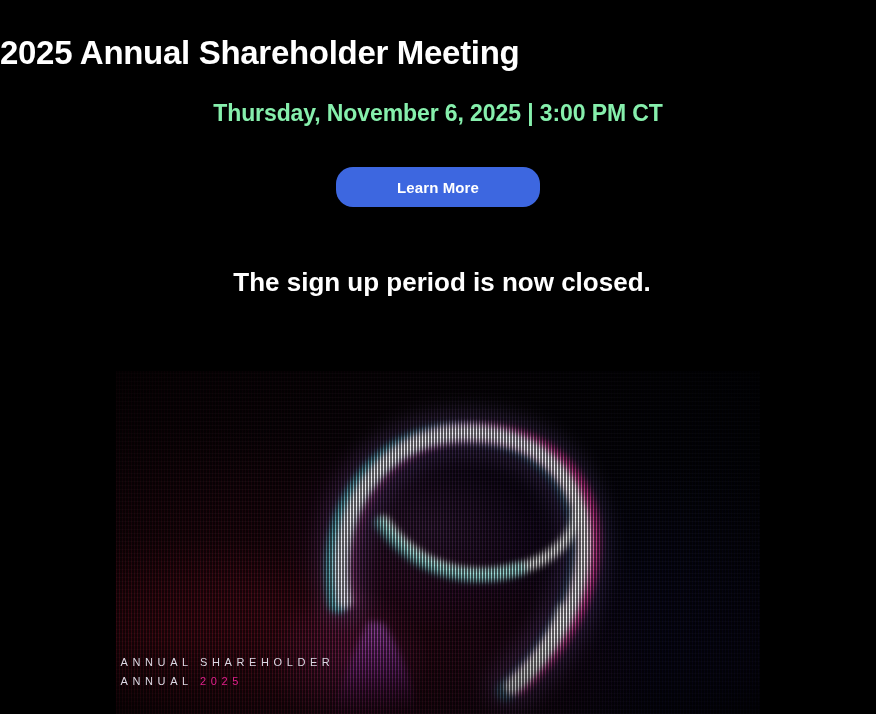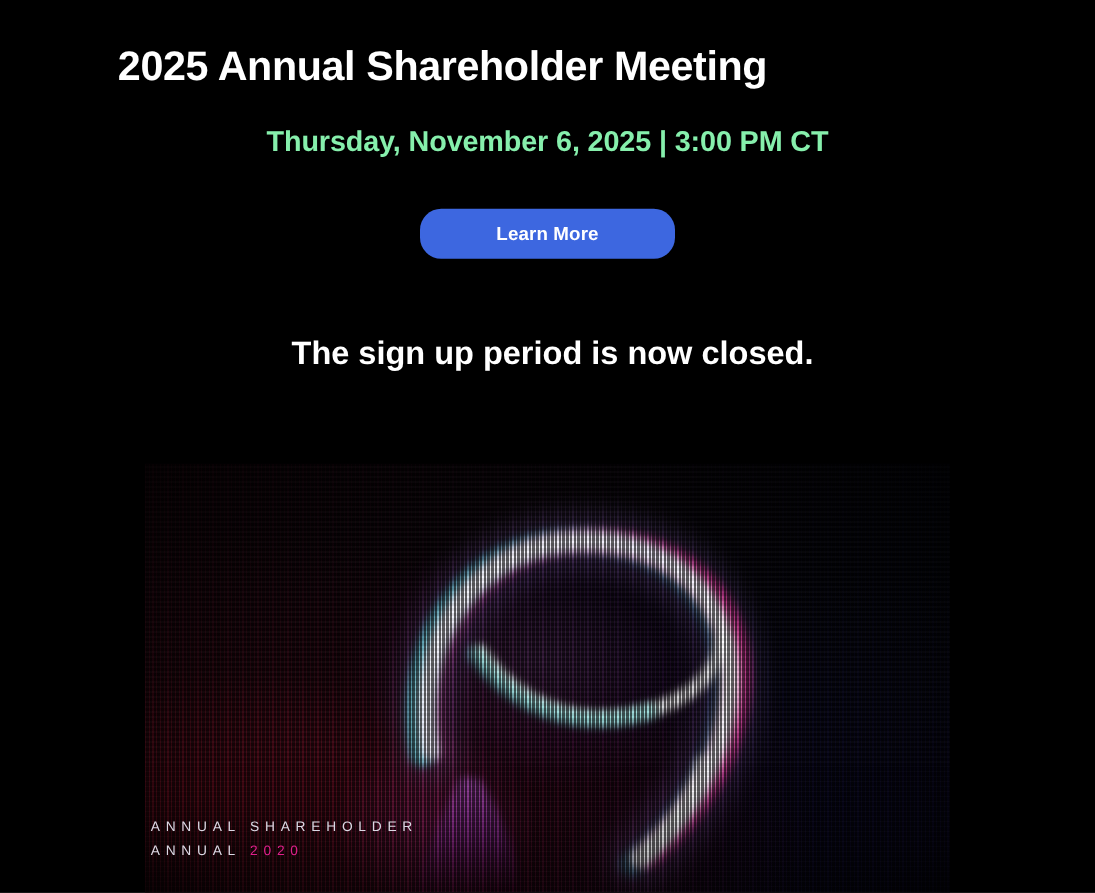--- a/index.html
+++ b/index.html
@@ -28,21 +28,21 @@
   }
 
   
   .headline {
     margin: 0;
     padding: 0;
     position: absolute;
     top: 33px;
     left: 0;
     width: 708px;
-    text-align: center;
+    text-align: left;
     font-size: 33px;
     line-height: 40px;
     font-weight: 700;
     letter-spacing: -0.3px;
     color: #ffffff;
   }
 
   .subhead {
     margin: 0;
     padding: 0;
@@ -276,18 +276,18 @@
 
       <path d="M 398 314 C 420 296, 438 268, 446 238" fill="none" stroke="#ffffff" stroke-opacity="0.8" stroke-width="10" stroke-linecap="round" filter="url(#softBlur)"></path>
     </svg>
 
     <div class="art-scan"></div>
     <div class="art-band"></div>
     <div class="art-vignette"></div>
 
     <div class="art-caption">
       <span class="caption-line1">ANNUAL SHAREHOLDER</span>
-      <span class="caption-line2"><span>ANNUAL </span><span class="caption-year">2020</span></span>
+      <span class="caption-line2"><span>ANNUAL </span><span class="caption-year">2025</span></span>
     </div>
 
   </div>
 
 </div>
 
 </body></html>

